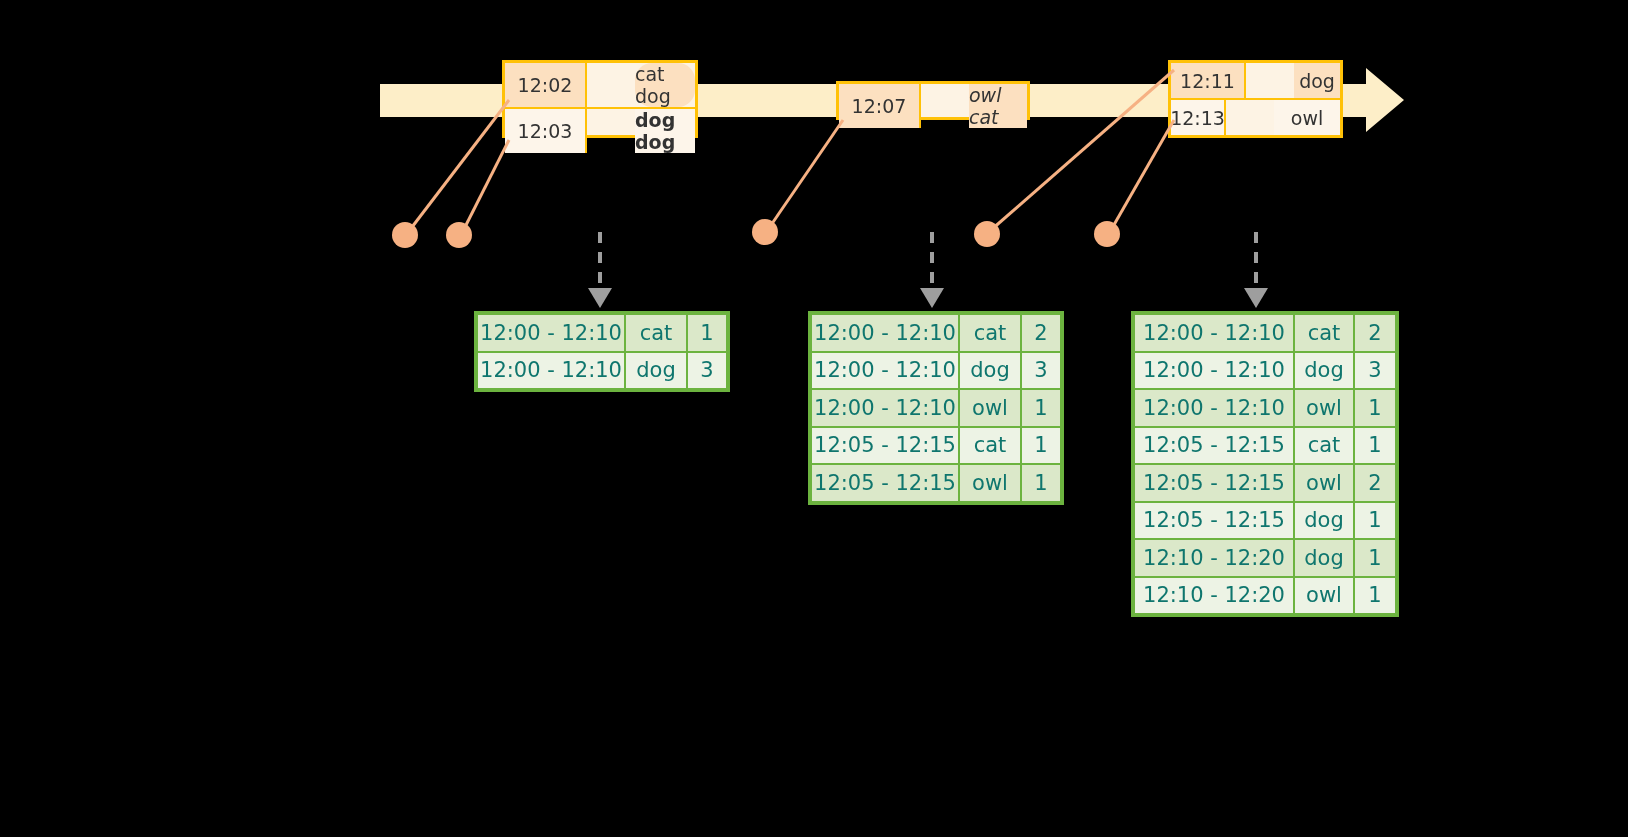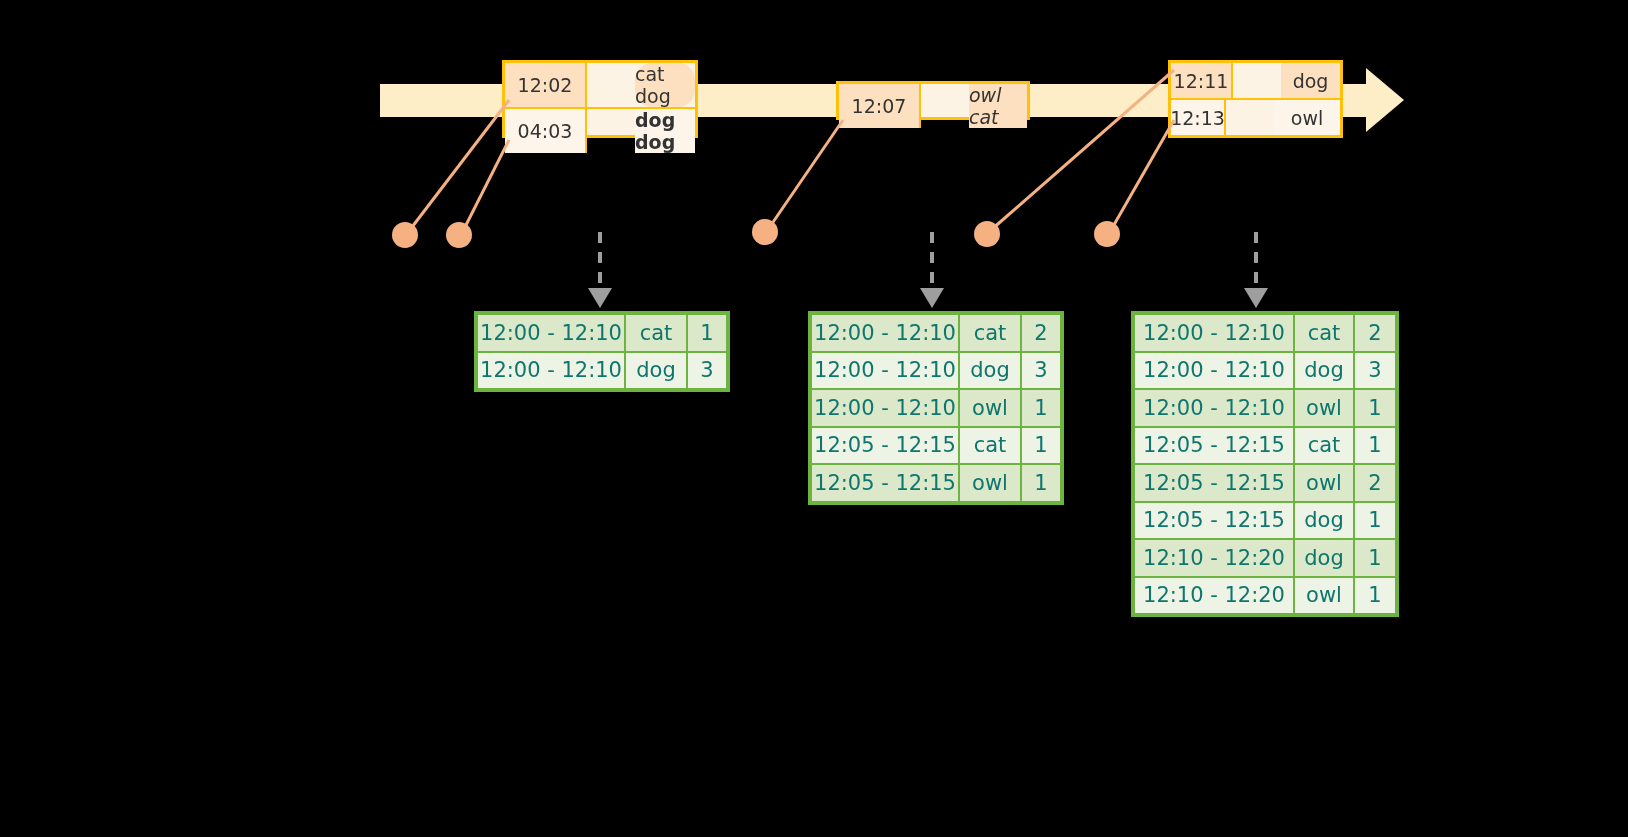--- a/index.html
+++ b/index.html
@@ -49,35 +49,35 @@
 
   <div class="timeline-bar" style="left:380px;top:84px;width:988px;height:33px;"></div>
   <div class="timeline-head" style="left:1366px;top:68px;"></div>
 
   <div class="evt" style="left:502px;top:60px;width:196px;height:78px;">
     <div class="evt-row shade">
       <div class="evt-time" style="width:82px;">12:02</div>
       <div class="evt-val" style="flex:1;border-radius:17px;">cat dog</div>
     </div>
     <div class="evt-row">
-      <div class="evt-time" style="width:82px;">04:03</div>
+      <div class="evt-time" style="width:82px;">12:03</div>
       <div class="evt-val" style="flex:1;font-weight:bold;">dog dog</div>
     </div>
   </div>
 
   <div class="evt" style="left:836px;top:81px;width:194px;height:39px;">
     <div class="evt-row shade">
       <div class="evt-time" style="width:82px;">12:07</div>
       <div class="evt-val" style="flex:1;font-style:italic;">owl cat</div>
     </div>
   </div>
 
   <div class="evt" style="left:1168px;top:60px;width:175px;height:78px;">
     <div class="evt-row shade">
-      <div class="evt-time" style="width:62px;">12:11</div>
+      <div class="evt-time" style="width:75px;">12:11</div>
       <div class="evt-val" style="flex:1;">dog</div>
     </div>
     <div class="evt-row">
       <div class="evt-time" style="width:55px;">12:13</div>
       <div class="evt-val" style="flex:1;">owl</div>
     </div>
   </div>
 
   <svg id="wires" viewBox="0 0 1628 837">
     <g stroke="#f6b183" stroke-width="3" fill="none">

